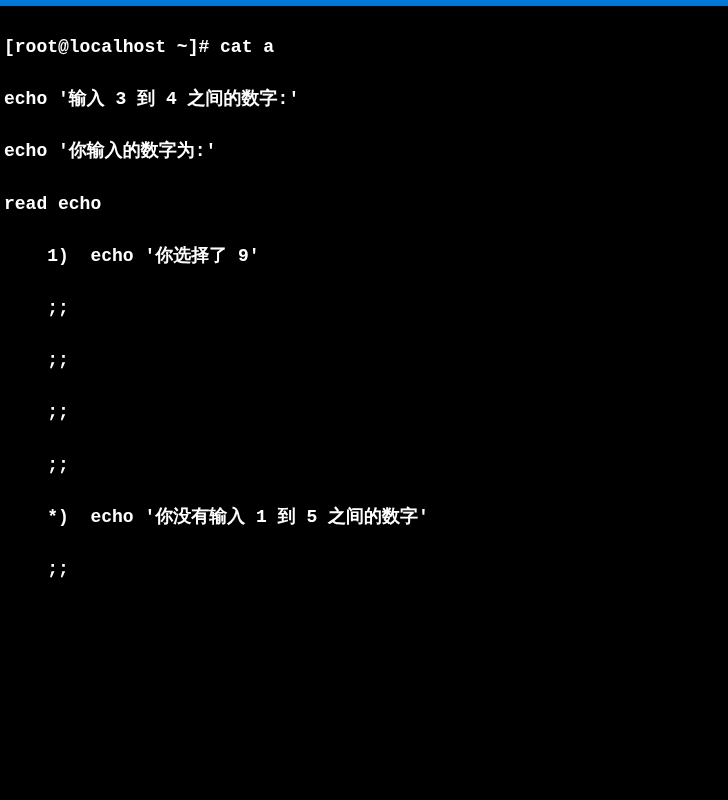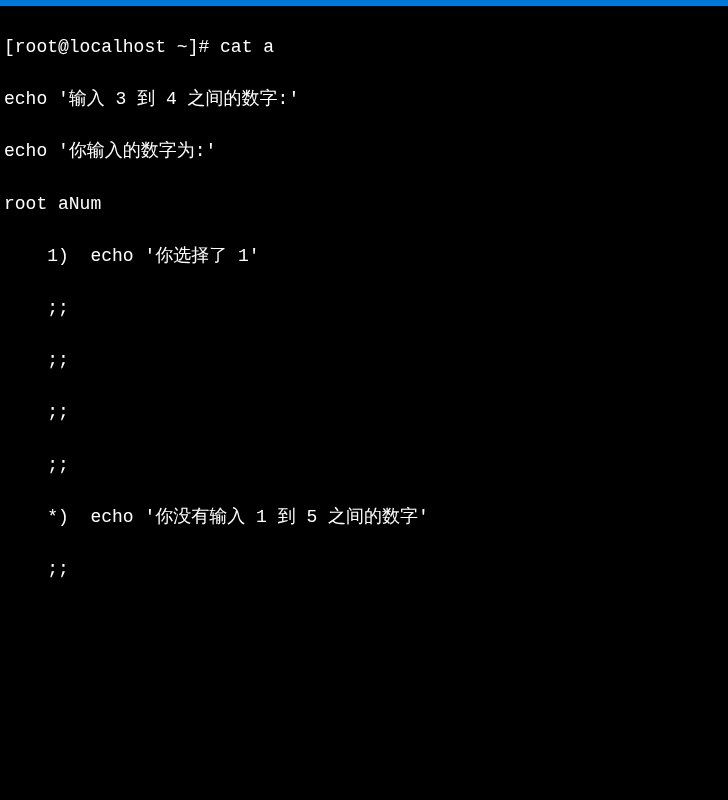--- a/index.html
+++ b/index.html
@@ -22,33 +22,34 @@
       white-space: pre;
     }
     .titlebar {
       background: #0078d7;
       height: 6px;
       margin: -4px -4px 2px -4px;
     }
     .line {
       display: block;
       min-height: 1.45em;
+      font-weight: bold;
     }
   </style>
 </head>
 <body>
 
 <div class="titlebar"></div>
 
 <div class="terminal">
 <span class="line"><span>[root@localhost ~]# </span><span>cat a</span></span>
 <span class="line">echo '输入 3 到 4 之间的数字:'</span>
 <span class="line">echo '你输入的数字为:'</span>
-<span class="line">root aNum</span>
-<span class="line">    1)  echo '你选择了 1'</span>
+<span class="line">read echo</span>
+<span class="line">    1)  echo '你选择了 9'</span>
 <span class="line">    ;;</span>
 <span class="line">    ;;</span>
 <span class="line">    ;;</span>
 <span class="line">    ;;</span>
 <span class="line">    *)  echo '你没有输入 1 到 5 之间的数字'</span>
 <span class="line">    ;;</span>
 
 
 
 

